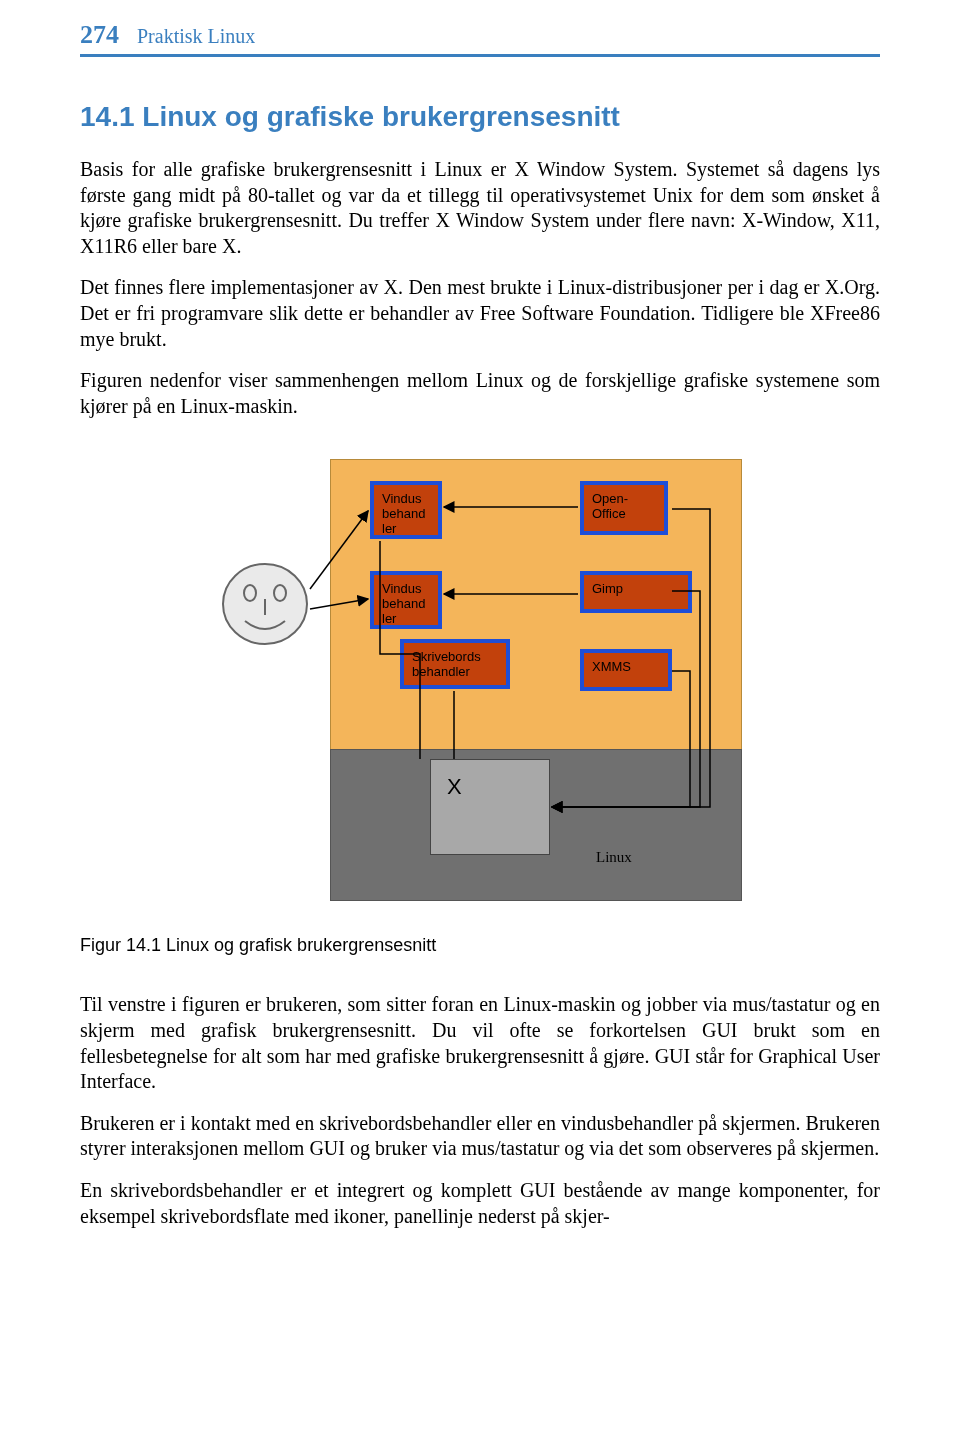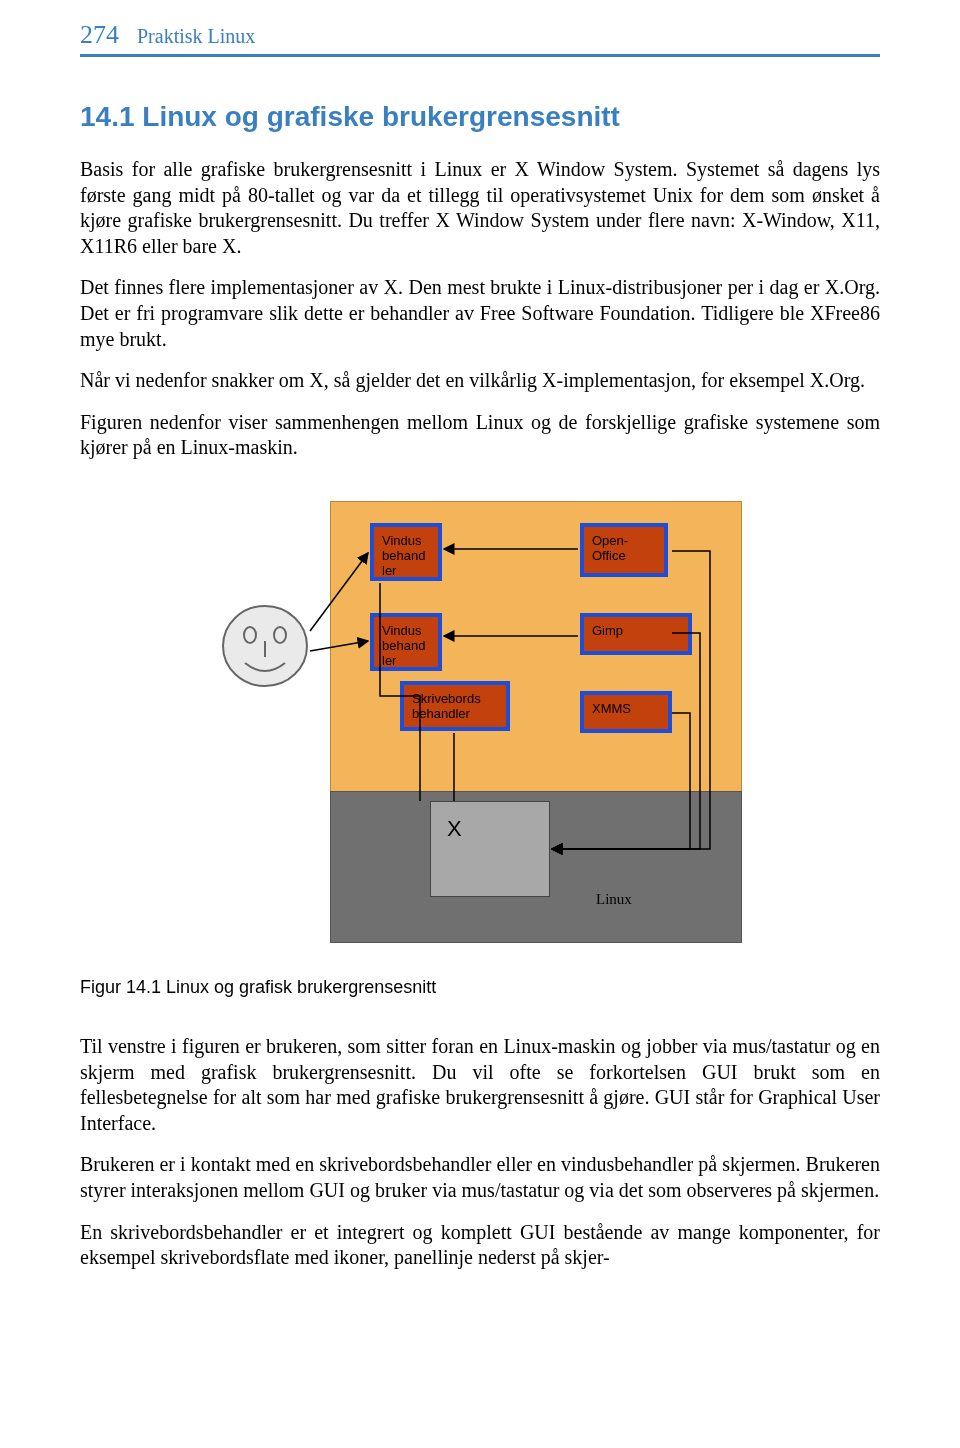--- a/index.html
+++ b/index.html
@@ -15,21 +15,21 @@
     box-sizing: border-box;
   }
   .header-row {
     display: flex;
     align-items: baseline;
     gap: 18px;
     margin-bottom: 4px;
   }
   .page-num {
     font-size: 26px;
-    font-weight: normal;
+    font-weight: bold;
     color: #3a7fbf;
   }
   .running-head {
     font-size: 20px;
     color: #3a7fbf;
   }
   .header-rule {
     height: 3px;
     background: #3a7fbf;
     margin-bottom: 44px;
@@ -135,21 +135,20 @@
   <div class="header-row">
     <span class="page-num">274</span>
     <span class="running-head">Praktisk Linux</span>
   </div>
   <div class="header-rule"></div>
 
   <h1 class="section-title">14.1  Linux og grafiske brukergrensesnitt</h1>
 
   <p class="body">Basis for alle grafiske brukergrensesnitt i Linux er X Window System. Systemet så dagens lys første gang midt på 80-tallet og var da et tillegg til operativsystemet Unix for dem som ønsket å kjøre grafiske brukergrensesnitt. Du treffer X Window System under flere navn: X-Window, X11, X11R6 eller bare X.</p>
   <p class="body">Det finnes flere implementasjoner av X. Den mest brukte i Linux-distribusjoner per i dag er X.Org. Det er fri programvare slik dette er behandler av Free Software Foundation. Tidligere ble XFree86 mye brukt.</p>
-  <p class="body">Når vi nedenfor snakker om X, så gjelder det en vilkårlig X-implementasjon, for eksempel X.Org.</p>
   <p class="body">Figuren nedenfor viser sammenhengen mellom Linux og de forskjellige grafiske systemene som kjører på en Linux-maskin.</p>
 
   <div class="figure-wrap">
     <div class="figure">
       <div class="orange-layer"></div>
       <div class="grey-layer"></div>
 
       <div class="box wm1">Vindus behand ler</div>
       <div class="box wm2">Vindus behand ler</div>
       <div class="box desk">Skrivebords behandler</div>

